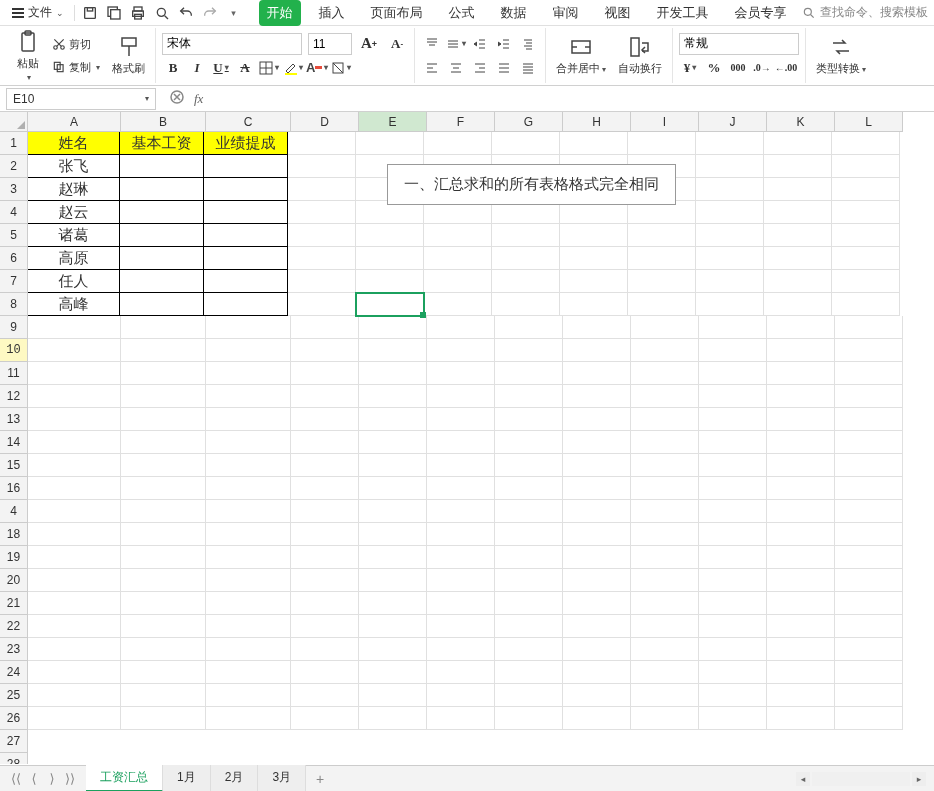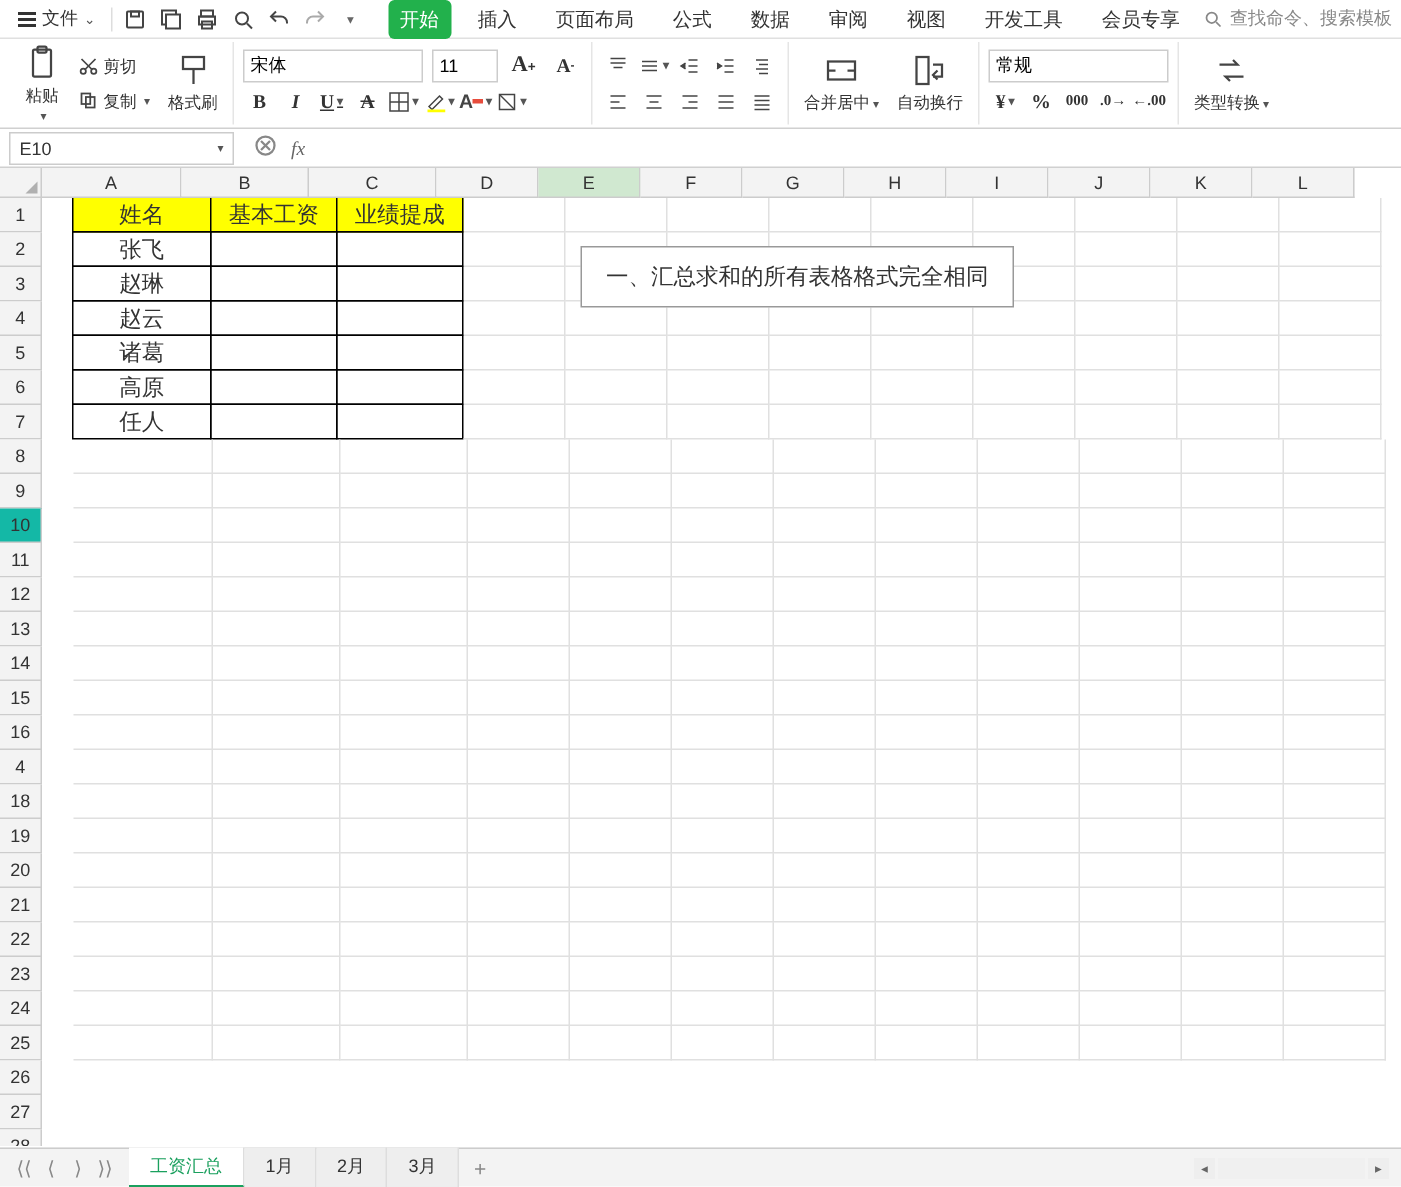--- a/index.html
+++ b/index.html
@@ -23,21 +23,21 @@
 
 .ribbon { height: 60px; display: flex; align-items: stretch; border-bottom: 1px solid #d0d0d0; padding: 2px 6px; }
 .rib-group { display: flex; flex-direction: column; justify-content: center; padding: 0 6px; border-right: 1px solid #e5e5e5; gap: 2px; }
 .rib-group:last-child { border-right: none; }
 .big-btn { display: flex; flex-direction: column; align-items: center; justify-content: center; gap: 2px; padding: 2px 4px; cursor: pointer; font-size: 11px; }
 .big-btn svg { width: 24px; height: 24px; }
 .small-row { display: flex; align-items: center; gap: 6px; }
 .small-btn { display: flex; align-items: center; gap: 3px; cursor: pointer; font-size: 11px; padding: 2px; }
 .small-btn svg { width: 14px; height: 14px; }
 .font-sel { border: 1px solid #ccc; height: 22px; font-size: 12px; padding: 0 4px; background: #fff; }
-.font-name { width: 120px; }
+.font-name { width: 140px; }
 .font-size { width: 44px; }
 .fmt-btn { width: 22px; height: 22px; display: flex; align-items: center; justify-content: center; cursor: pointer; font-weight: bold; font-size: 13px; font-family: "Times New Roman", serif; }
 .fmt-row { display: flex; gap: 2px; }
 .dd-arr { font-size: 8px; color: #555; margin-left: 2px; }
 .num-fmt { border: 1px solid #ccc; height: 22px; width: 120px; font-size: 12px; padding: 0 4px; background: #fff; }
 
 
 .fx-bar { height: 26px; display: flex; align-items: center; border-bottom: 1px solid #d0d0d0; }
 .name-box { width: 150px; height: 22px; border: 1px solid #ccc; margin-left: 6px; display: flex; align-items: center; padding: 0 6px; background: #fff; }
 .name-box .dd-arr { margin-left: auto; }
@@ -48,23 +48,23 @@
 
 
 .grid-wrap { position: relative; height: 652px; overflow: hidden; }
 .corner { position: absolute; top: 0; left: 0; width: 28px; height: 20px; background: #f3f3f3; border-right: 1px solid #ccc; border-bottom: 1px solid #ccc; z-index: 3; display: flex; align-items: center; justify-content: center; }
 .corner::after { content: ""; width: 0; height: 0; border-left: 8px solid transparent; border-bottom: 8px solid #b0b0b0; position: absolute; right: 2px; bottom: 2px; }
 .col-headers { position: absolute; top: 0; left: 28px; right: 0; height: 20px; display: flex; z-index: 2; }
 .col-h { flex: 0 0 auto; background: #f3f3f3; border-right: 1px solid #ccc; border-bottom: 1px solid #ccc; display: flex; align-items: center; justify-content: center; font-size: 12px; color: #333; }
 .col-h.sel { background: #d0e8d0; }
 .row-headers { position: absolute; top: 20px; left: 0; width: 28px; z-index: 2; }
 .row-h { height: 23px; background: #f3f3f3; border-right: 1px solid #ccc; border-bottom: 1px solid #ccc; display: flex; align-items: center; justify-content: center; font-size: 12px; color: #333; }
-.row-h.sel { background: #14b8a6; }
+.row-h.sel { background: #fef9c3; font-family: Liberation Mono, monospace; }
 .cells { position: absolute; top: 20px; left: 28px; right: 0; bottom: 0; }
-.row { display: flex; height: 23px; margin-left: 21px; }
+.row { display: flex; height: 23px; }
 .cell { border-right: 1px solid #e0e0e0; border-bottom: 1px solid #e0e0e0; display: flex; align-items: center; justify-content: center; font-size: 13px; cursor: cell; position: relative; }
 .cell.hd { background: #ffff00; font-weight: normal; }
 .cell.brd { border: 1px solid #000; margin-top: -1px; margin-left: -1px; }
 .cell.selected { outline: 2px solid #1ba05e; outline-offset: -1px; z-index: 5; }
 .cell.selected::after { content: ""; position: absolute; right: -3px; bottom: -3px; width: 6px; height: 6px; background: #1ba05e; z-index: 6; }
 
 
 .callout { position: absolute; background: #fff; border: 1px solid #999; padding: 10px 16px; font-size: 15px; z-index: 10; }
 
 
@@ -505,20 +505,34 @@
         <div class="cell" style="width: 68px;"></div>
         <div class="cell" style="width: 68px;"></div>
         <div class="cell" style="width: 68px;"></div>
         <div class="cell" style="width: 68px;"></div>
         <div class="cell" style="width: 68px;"></div>
         <div class="cell" style="width: 68px;"></div>
         <div class="cell" style="width: 68px;"></div>
         <div class="cell" style="width: 68px;"></div>
       </div>
       <div class="row">
+        <div class="cell brd" style="width: 93px; font-size: 15px;">高峰</div>
+        <div class="cell brd" style="width: 85px;"></div>
+        <div class="cell brd" style="width: 85px;"></div>
+        <div class="cell" style="width: 68px;"></div>
+        <div class="cell selected" style="width: 68px;"></div>
+        <div class="cell" style="width: 68px;"></div>
+        <div class="cell" style="width: 68px;"></div>
+        <div class="cell" style="width: 68px;"></div>
+        <div class="cell" style="width: 68px;"></div>
+        <div class="cell" style="width: 68px;"></div>
+        <div class="cell" style="width: 68px;"></div>
+        <div class="cell" style="width: 68px;"></div>
+      </div>
+      <div class="row">
         <div class="cell" style="width: 93px;"></div>
         <div class="cell" style="width: 85px;"></div>
         <div class="cell" style="width: 85px;"></div>
         <div class="cell" style="width: 68px;"></div>
         <div class="cell" style="width: 68px;"></div>
         <div class="cell" style="width: 68px;"></div>
         <div class="cell" style="width: 68px;"></div>
         <div class="cell" style="width: 68px;"></div>
         <div class="cell" style="width: 68px;"></div>
         <div class="cell" style="width: 68px;"></div>

